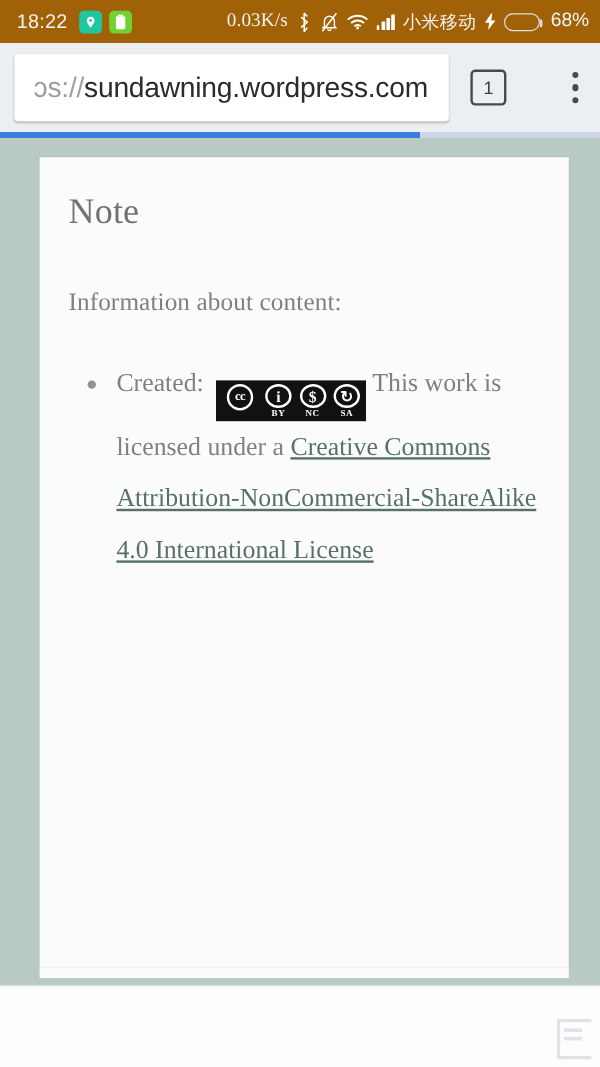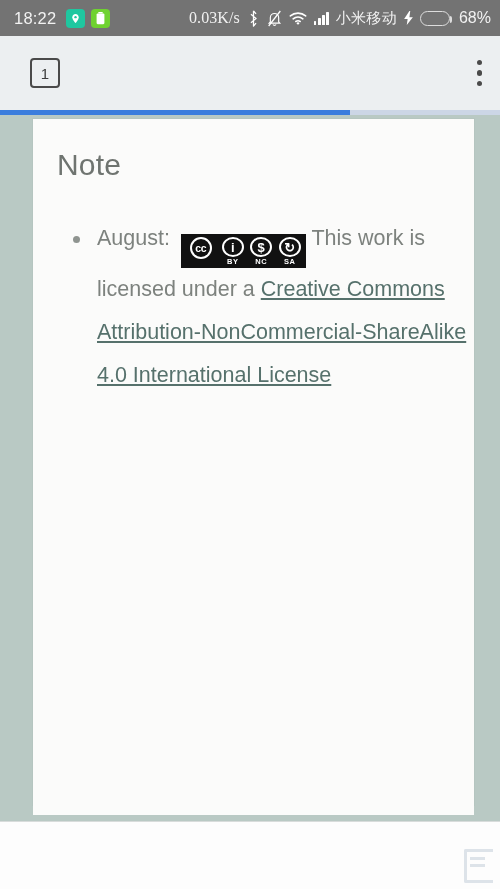--- a/index.html
+++ b/index.html
@@ -7,21 +7,21 @@
     width:500px; height:889px;
     font-family:"Liberation Sans", sans-serif;
     background:#ffffff;
     overflow:hidden;
   }
   #screen { position:relative; width:500px; height:889px; background:#fff; }
 
   
   .statusbar {
     position:absolute; top:0; left:0; width:500px; height:36px;
-    background:#737373; color:#fff;
+    background:#a16207; color:#fff;
     display:flex; align-items:center;
     padding:0 9px 0 14px;
     font-size:16px;
   }
   .sb-clock { font-size:16.5px; letter-spacing:0.2px; color:#f2f2f2; }
   .sb-left-icons { display:flex; align-items:center; gap:6px; margin-left:10px; }
   .sb-badge { width:19px; height:19px; border-radius:4px; display:flex; align-items:center; justify-content:center; }
   .sb-badge.teal { background:#1fc7a0; }
   .sb-badge.green { background:#6fd230; }
   .sb-spacer { flex:1 1 auto; }
@@ -69,23 +69,24 @@
     background:#ccd6e6;
   }
   .progress-fill { height:100%; background:#3b7ddd; }
 
   
   .page {
     position:absolute; top:115px; left:0; width:500px; height:706px;
     background:#b9c9c4; overflow:hidden;
   }
   .card {
-    position:absolute; left:33px; top:4px; width:441px; height:706px;
+    position:absolute; left:33px; top:16px; width:441px; height:706px;
     background:#fbfbfa;
     box-shadow:0 0 0 1px rgba(0,0,0,0.02);
+    font-family:Liberation Serif, serif;
   }
   .content { padding:26px 0 0 24px; }
   h1.note-title {
     font-size:30px; font-weight:400; color:#6f7470;
     letter-spacing:0.2px; line-height:1.2;
     margin:2px 0 0 0;
   }
   p.intro {
     font-size:21px; color:#7d827e; font-weight:400;
     margin-top:44px; letter-spacing:0.1px;
@@ -244,45 +245,49 @@
           </svg>
       </span>
       <span class="batt">
         <span class="batt-fill" id="battfill" style="width:68%"></span>
       </span>
       <span class="sb-pct">68%</span>
     </span>
   </div>
 
   <div class="toolbar">
+    <div class="urlbar">
+      <span class="url-text"><span class="dim">ɔs://</span><span>sundawning.wordpress.com</span></span>
+    </div>
     <div class="tabcount">
       <span>1</span>
     </div>
     <div class="menudots">
       <span></span>
         <span></span>
         <span></span>
     </div>
   </div>
 
   <div class="progress-track">
     <div class="progress-fill" id="progfill" style="width: 70%;"></div>
   </div>
 
   <div class="page">
     <div class="card">
       <div class="content">
         <h1 class="note-title">Note</h1>
+        <p class="intro">Information about content:</p>
         <ul class="info">
 
 
 
 
           <li>
-            <span>August: </span><span class="cc-badge">
+            <span>Created: </span><span class="cc-badge">
               <span class="cc-row">
                 <span class="cc-cell wide">
                   <span class="cc-circ cc-main">cc</span>
                 </span>
                 <span class="cc-cell">
                   <span class="cc-circ">
                       <span class="cc-sym">i</span>
                     </span>
                   <span class="cc-lbl">BY</span>
                 </span>

